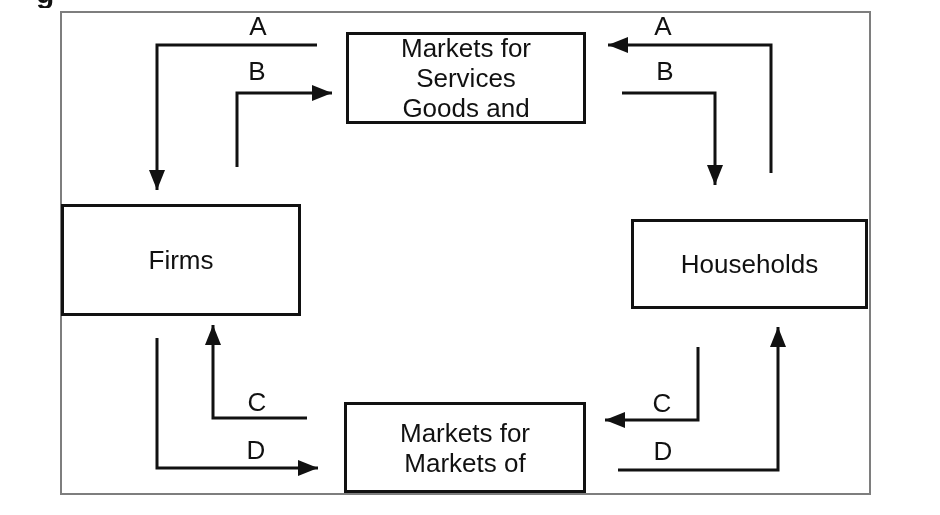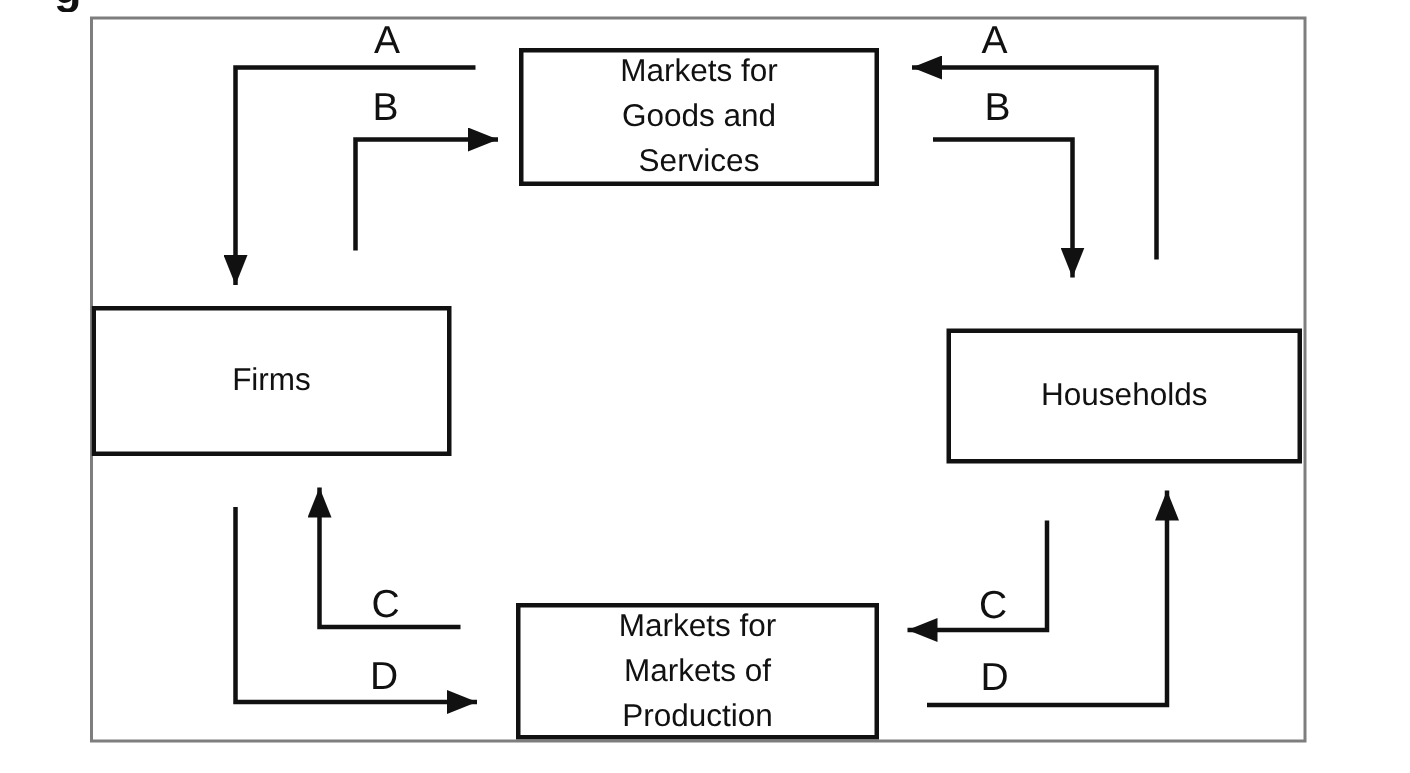--- a/index.html
+++ b/index.html
@@ -52,25 +52,25 @@
   .box {
     position: absolute;
     border: 3px solid #111111;
     background: #ffffff;
     box-sizing: border-box;
     display: flex;
     flex-direction: column;
     align-items: center;
     justify-content: center;
     text-align: center;
-    font-size: 21px;
+    font-size: 26px;
     line-height: 30px;
   }
   .box-goods     { left: 346px; top: 32px;  width: 240px; height: 92px; }
-  .box-firms     { left: 61px;  top: 204px; width: 240px; height: 100px; }
+  .box-firms     { left: 61px;  top: 204px; width: 240px; height: 112px; }
   .box-households{ left: 631px; top: 204px; width: 237px; height: 90px; margin-top: 15px; }
   .box-factors   { left: 344px; top: 402px; width: 242px; height: 91px; }
   
   .flow-label {
     position: absolute;
     transform: translateX(-50%);
     font-size: 26px;
     line-height: 1.05;
     color: #111111;
   }
@@ -107,36 +107,35 @@
       <polyline points="622,93 715,93 715,185" marker-end="url(#ah)"></polyline>
       <polyline points="307,418 213,418 213,325" marker-end="url(#ah)"></polyline>
       <polyline points="157,338 157,468 318,468" marker-end="url(#ah)"></polyline>
       <polyline points="698,347 698,420 605,420" marker-end="url(#ah)"></polyline>
       <polyline points="618,470 778,470 778,327" marker-end="url(#ah)"></polyline>
     </g>
   </svg>
 
   <div class="box box-goods">
     <div>Markets for</div>
+    <div>Services</div>
     <div>Goods and</div>
-    <div>Services</div>
   </div>
 
   <div class="box box-firms">
     <div>Firms</div>
   </div>
 
   <div class="box box-households">
     <div>Households</div>
   </div>
 
   <div class="box box-factors">
     <div>Markets for</div>
     <div>Markets of</div>
-    <div>Production</div>
   </div>
 
   <span class="flow-label lbl-tl-a">A</span>
   <span class="flow-label lbl-tl-b">B</span>
   <span class="flow-label lbl-tr-a">A</span>
   <span class="flow-label lbl-tr-b">B</span>
   <span class="flow-label lbl-bl-c">C</span>
   <span class="flow-label lbl-bl-d">D</span>
   <span class="flow-label lbl-br-c">C</span>
   <span class="flow-label lbl-br-d">D</span>

